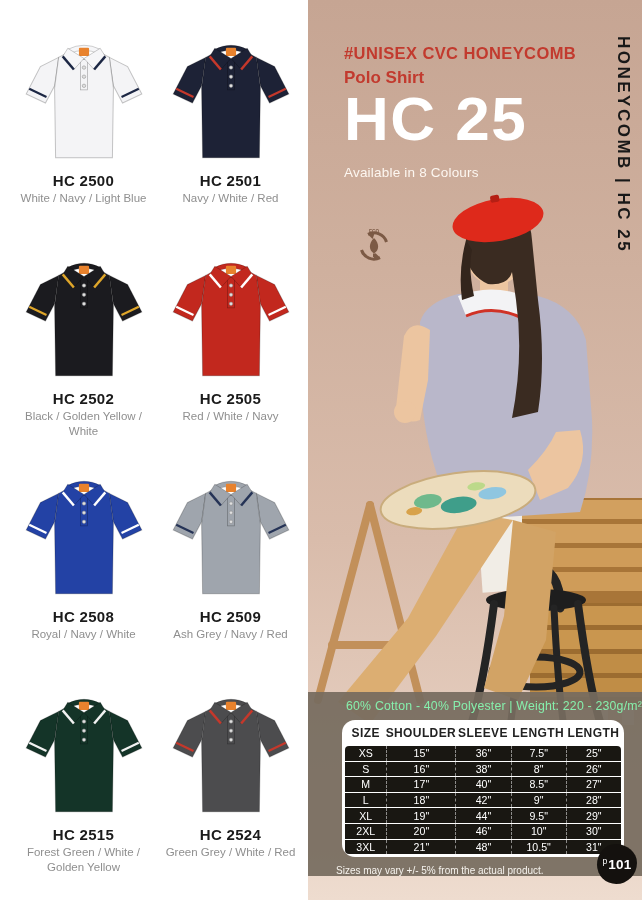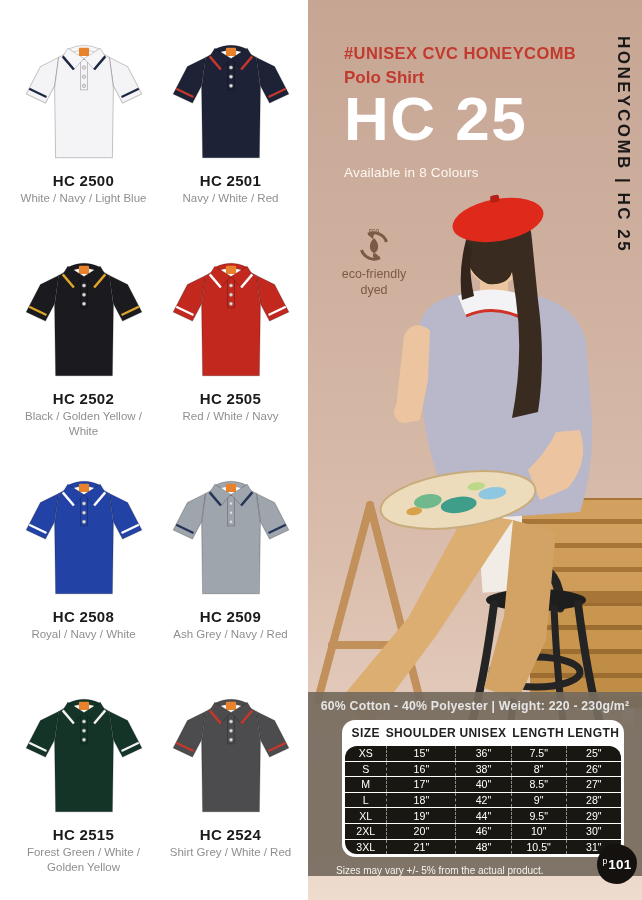--- a/index.html
+++ b/index.html
@@ -41,28 +41,28 @@
   .model-code{font-size:62px;font-weight:700;color:#ffffff;letter-spacing:1.5px;line-height:1;}
   .availability{font-size:13.5px;color:#fdf7f1;margin-top:15px;letter-spacing:.2px}
   .eco{position:absolute;left:24px;top:228px;width:84px;text-align:center;color:#7c5a45}
   .eco-icon{display:block;margin:0 auto}
   .eco-text{font-size:12.5px;line-height:1.25;margin-top:3px}
   
   .info-band{
     position:absolute;left:0;top:692px;width:334px;height:184px;
     background:rgba(118,108,95,.93);padding-top:7px;box-sizing:border-box;
   }
-  .fabric{text-align:center;color:#e5e5e5;font-size:12.3px;font-weight:700;letter-spacing:.2px}
+  .fabric{text-align:right;color:#86efac;font-size:12.3px;font-weight:400;letter-spacing:.2px}
   .size-table-wrap{
     width:282px;margin:7px 18px 0 34px;background:#ffffff;border-radius:13px;
     padding:0 3px 3px;box-sizing:border-box;
   }
   .tbl-header{display:grid;grid-template-columns:15% 25% 20% 20% 20%;height:26px;align-items:center}
   .tbl-cellh{display:flex;align-items:center;justify-content:center;font-size:12px;font-weight:700;color:#222;letter-spacing:.4px}
-  .tbl-body{background:#191712;border-radius:12px;overflow:hidden}
+  .tbl-body{background:#191712;border-radius:4px;overflow:hidden}
   .tbl-row{display:grid;grid-template-columns:15% 25% 20% 20% 20%;height:14.6px}
   .tbl-row + .tbl-row{border-top:1px solid #ffffff}
   .tbl-cell{display:flex;align-items:center;justify-content:center;color:#ffffff;font-size:10.6px}
   .tbl-cell + .tbl-cell{border-left:1px dashed rgba(255,255,255,.5)}
   .size-note{color:#f6f3ee;font-size:10px;margin:8px 0 0 28px}
   .page-badge{
     position:absolute;right:5px;bottom:16px;width:40px;height:40px;background:#14110e;
     border-radius:46% 54% 52% 48% / 52% 47% 53% 48%;
     color:#fff;display:flex;align-items:center;justify-content:center;
   }
@@ -279,21 +279,21 @@
     <path d="M54 17 Q70 9 86 17 L86 22 Q70 14 54 22 Z" fill="#4c4c4e" stroke="rgba(0,0,0,0.22)" stroke-width="0.8"></path>
     <rect x="65" y="15.5" width="10" height="8" rx="1" fill="#e8822d"></rect>
     <path d="M54 16 L70 26 L60 37 L49 24 Z" fill="#4c4c4e" stroke="rgba(0,0,0,0.22)" stroke-width="0.9"></path>
     <path d="M86 16 L70 26 L80 37 L91 24 Z" fill="#4c4c4e" stroke="rgba(0,0,0,0.22)" stroke-width="0.9"></path>
     <path d="M49 24 L60 37" stroke="#c5382b" stroke-width="2.4" fill="none"></path>
     <path d="M91 24 L80 37" stroke="#c5382b" stroke-width="2.4" fill="none"></path>
   </svg>
       </div>
     <figcaption>
       <div class="code">HC 2524</div>
-      <div class="desc">Shirt Grey / White / Red</div>
+      <div class="desc">Green Grey / White / Red</div>
     </figcaption>
   </figure>
 </section>
 
 <aside class="panel">
 
   <svg class="scene" viewBox="0 0 334 900" aria-hidden="true">
 
     <g stroke="#c2905a" stroke-width="8" stroke-linecap="round">
       <line x1="62" y1="505" x2="10" y2="700"></line>
@@ -380,33 +380,29 @@
       <g fill="none" stroke="#7c5a45" stroke-width="3">
         <path d="M30.5 14 A13 13 0 0 0 12 6.4"></path>
         <path d="M5.5 22 A13 13 0 0 0 24 29.6"></path>
       </g>
       <path d="M12 6.4 l7 -2.4 l-2.4 7 z" fill="#7c5a45"></path>
       <path d="M24 29.6 l-7 2.4 l2.4 -7 z" fill="#7c5a45"></path>
       <path d="M18 10 C12.5 15.5 12.5 22 18 25.5 C23.5 22 23.5 15.5 18 10 Z" fill="#7c5a45"></path>
       <path d="M18 25.5 L18 29" stroke="#7c5a45" stroke-width="2"></path>
       <text x="18" y="4.6" text-anchor="middle" font-size="4.6" font-weight="700" fill="#7c5a45">ECO</text>
     </svg>
-    <div class="eco-text">
-      <span>eco-friendly</span><br>
-      <span>dyed</span>
-    </div>
   </div>
 
   <div class="info-band">
     <div class="fabric">60% Cotton - 40% Polyester  |  Weight: 220 - 230g/m²</div>
     <div class="size-table-wrap">
       <div class="tbl-header" id="tbl-header">
           <div class="tbl-cellh">SIZE</div>
           <div class="tbl-cellh">SHOULDER</div>
-          <div class="tbl-cellh">UNISEX</div>
+          <div class="tbl-cellh">SLEEVE</div>
           <div class="tbl-cellh">LENGTH</div>
           <div class="tbl-cellh">LENGTH</div>
         </div>
       <div class="tbl-body" id="tbl-body" style="background: rgb(25, 23, 18);">
           <div class="tbl-row">
             <div class="tbl-cell">XS</div>
             <div class="tbl-cell">15"</div>
             <div class="tbl-cell">36"</div>
             <div class="tbl-cell">7.5"</div>
             <div class="tbl-cell">25"</div>

